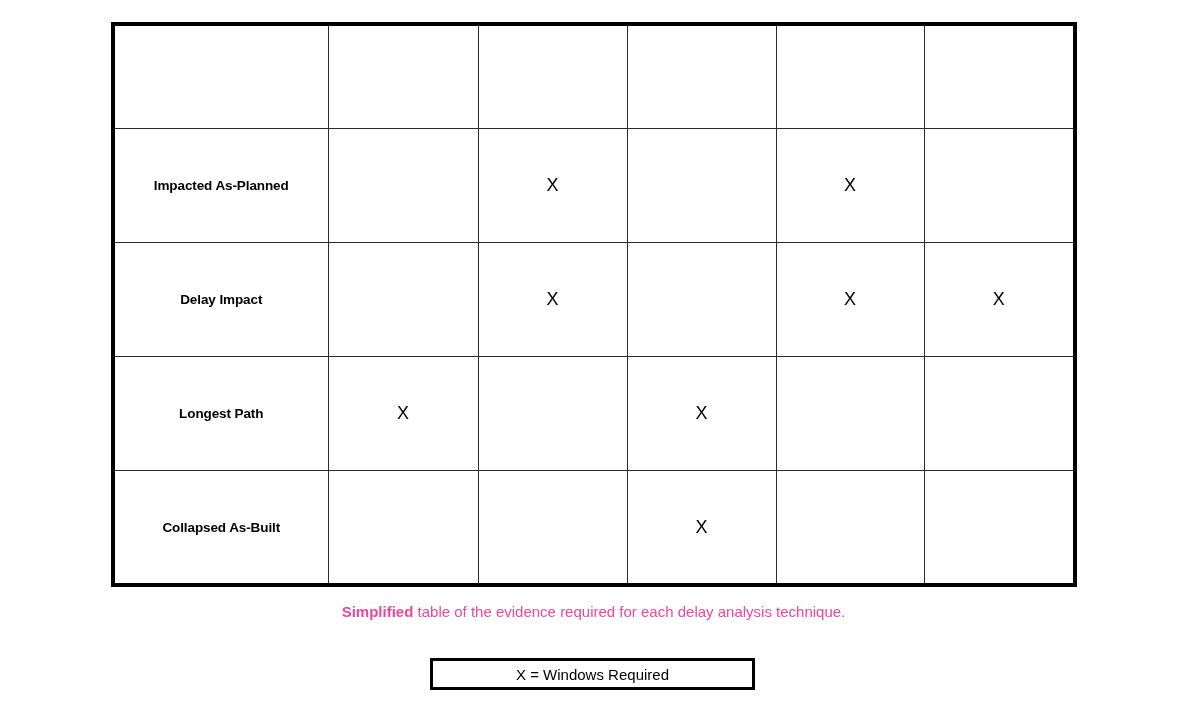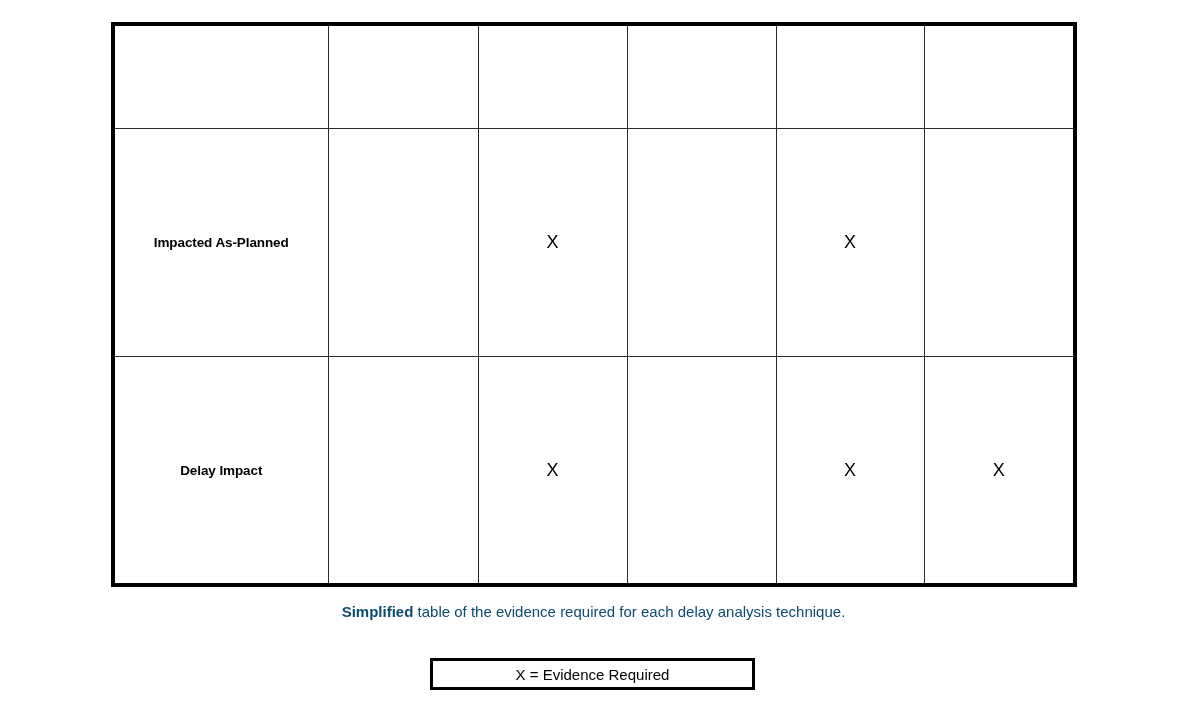--- a/index.html
+++ b/index.html
@@ -87,21 +87,21 @@
   }
 
   
   #caption {
     position: absolute;
     left: 0;
     top: 603px;
     width: 1187px;
     text-align: center;
     font-size: 15px;
-    color: #0c4a6e;
+    color: #ec4899;
     white-space: nowrap;
   }
   #caption .bold { font-weight: bold; }
 
   
   #legend-box {
     position: absolute;
     left: 430px;
     top: 658px;
     width: 325px;
@@ -161,23 +161,39 @@
         <td class="mark-cell"></td>
       </tr>
       <tr>
         <td class="row-label">Delay Impact</td>
         <td class="mark-cell"></td>
         <td class="mark-cell">X</td>
         <td class="mark-cell"></td>
         <td class="mark-cell">X</td>
         <td class="mark-cell">X</td>
       </tr>
+      <tr>
+        <td class="row-label">Longest Path</td>
+        <td class="mark-cell">X</td>
+        <td class="mark-cell"></td>
+        <td class="mark-cell">X</td>
+        <td class="mark-cell"></td>
+        <td class="mark-cell"></td>
+      </tr>
+      <tr>
+        <td class="row-label">Collapsed As-Built</td>
+        <td class="mark-cell"></td>
+        <td class="mark-cell"></td>
+        <td class="mark-cell">X</td>
+        <td class="mark-cell"></td>
+        <td class="mark-cell"></td>
+      </tr>
     </tbody>
   </table>
 </div>
 
 <div id="caption">
   <span class="bold">Simplified</span><span> table of the evidence required for each delay analysis technique.</span>
 </div>
 
 <div id="legend-box">
-  <span class="legend-text">X = Evidence Required</span>
+  <span class="legend-text">X = Windows Required</span>
 </div>
 
 </body></html>

